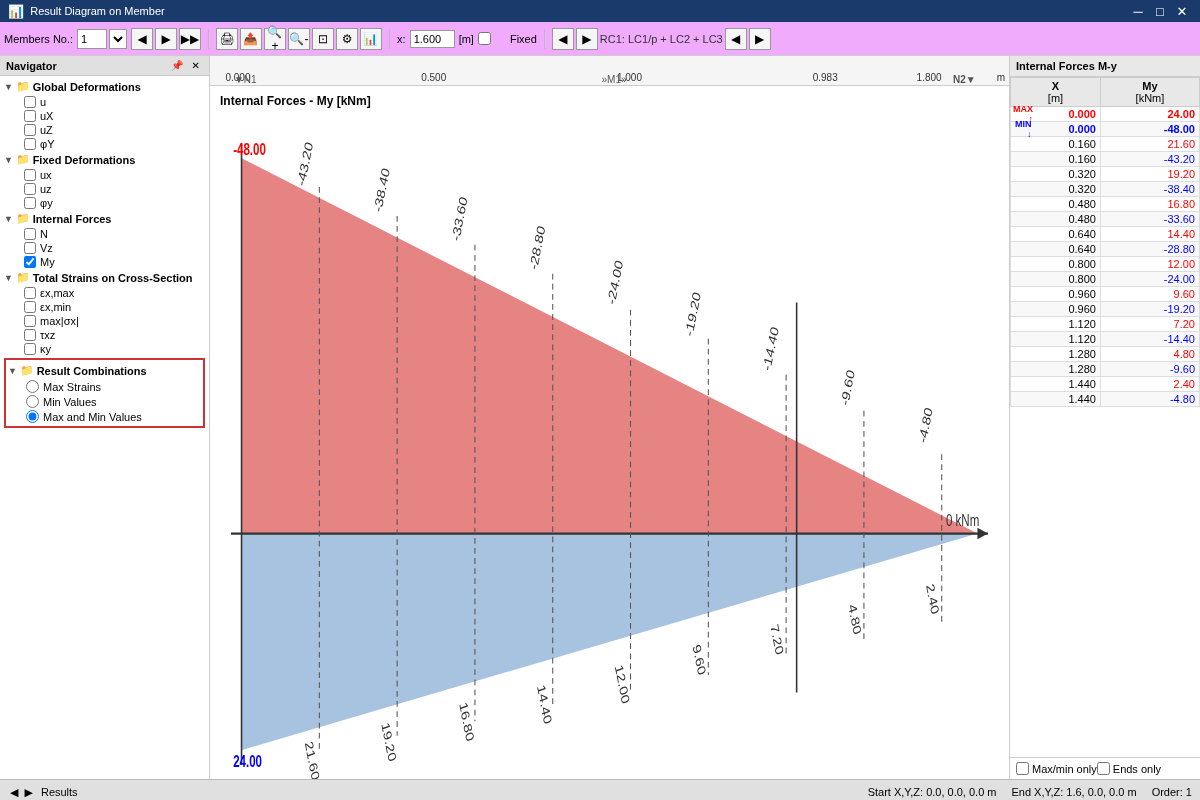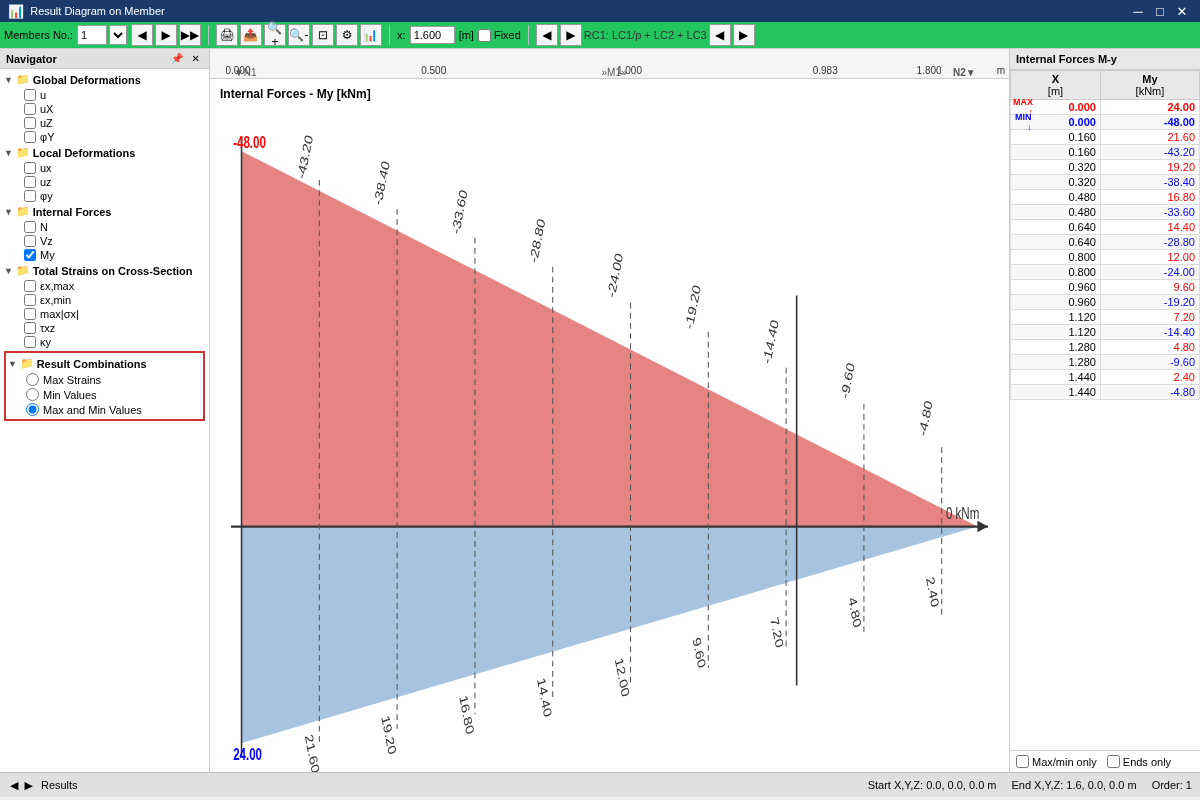--- a/index.html
+++ b/index.html
@@ -19,23 +19,23 @@
     .title-bar-icon { color: #ffd700; font-size: 13px; }
     .title-bar-controls { display: flex; gap: 2px; }
     .title-bar-btn {
       width: 20px; height: 18px;
       background: none; border: none; color: white;
       cursor: pointer; font-size: 13px; display: flex; align-items: center; justify-content: center;
     }
 
     
     .toolbar {
-      background: #22c55e;
+      background: #f0abfc;
       border-bottom: 1px solid #ccc;
-      height: 27px;
+      height: 34px;
       display: flex;
       align-items: center;
       padding: 0 4px;
       gap: 4px;
     }
     .toolbar-section { display: flex; align-items: center; gap: 2px; }
     .toolbar-separator { width: 1px; height: 20px; background: #bbb; margin: 0 3px; }
     .toolbar-label { font-size: 11px; margin-right: 2px; }
     .toolbar-input {
       width: 30px; height: 20px; border: 1px solid #999; padding: 1px 3px; font-size: 11px;
@@ -207,32 +207,31 @@
       padding: 1px 4px;
       text-align: right;
       font-size: 11px;
     }
     table.data-table tr:nth-child(even) td { background: #f8f8f8; }
 
     .right-panel-footer {
       border-top: 1px solid #ccc;
       padding: 4px 6px;
       display: flex;
-      gap: 10px;
       align-items: center;
     }
     .right-panel-footer label {
       display: flex; align-items: center; gap: 3px; font-size: 11px; cursor: pointer;
     }
     .x-coord-label { font-size: 11px; }
     .x-coord-input {
       width: 45px; height: 18px; border: 1px solid #999; padding: 0 3px; font-size: 11px;
     }
     .unit-label { font-size: 11px; }
-    .fixed-label { display: flex; align-items: center; gap: 3px; font-size: 11px; }
+    .fixed-label { display: flex; align-items: center; gap: 19px; font-size: 11px; }
 
     
     .status-bar {
       background: #e0e0e0;
       border-top: 1px solid #bbb;
       height: 25px;
       display: flex;
       align-items: center;
       padding: 0 8px;
       justify-content: space-between;
@@ -331,21 +330,21 @@
         <div class="nav-item">
           <input type="checkbox" style="">
           <label>φY</label>
         </div>
       </div>
 
       <div class="nav-group">
         <div class="nav-group-header">
           <span class="expand-arrow">▼</span>
           <span class="group-icon">📁</span>
-          <span>Local Deformations</span>
+          <span>Fixed Deformations</span>
         </div>
         <div class="nav-item">
           <input type="checkbox" style="">
           <label>ux</label>
         </div>
         <div class="nav-item">
           <input type="checkbox" style="">
           <label>uz</label>
         </div>
         <div class="nav-item">

